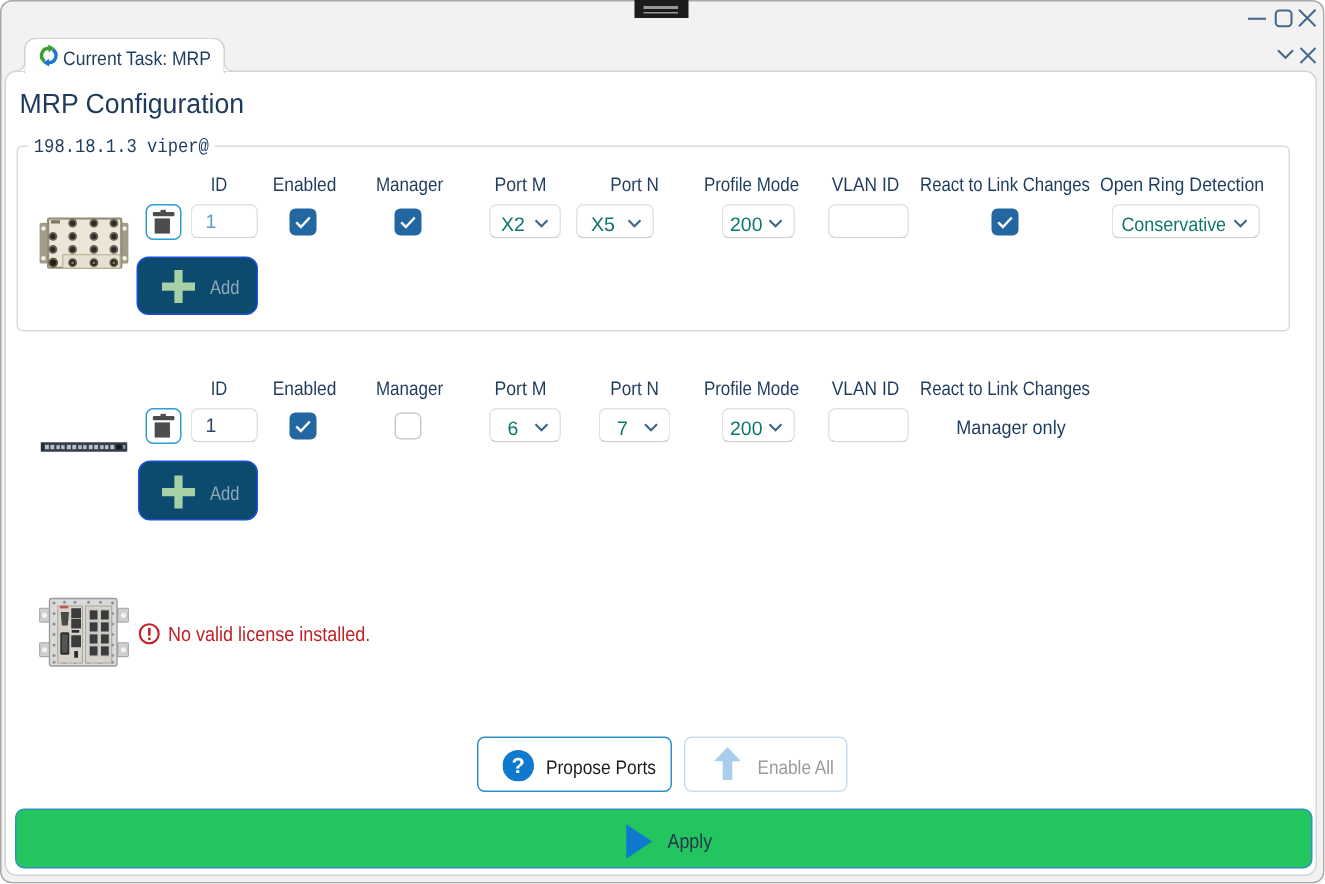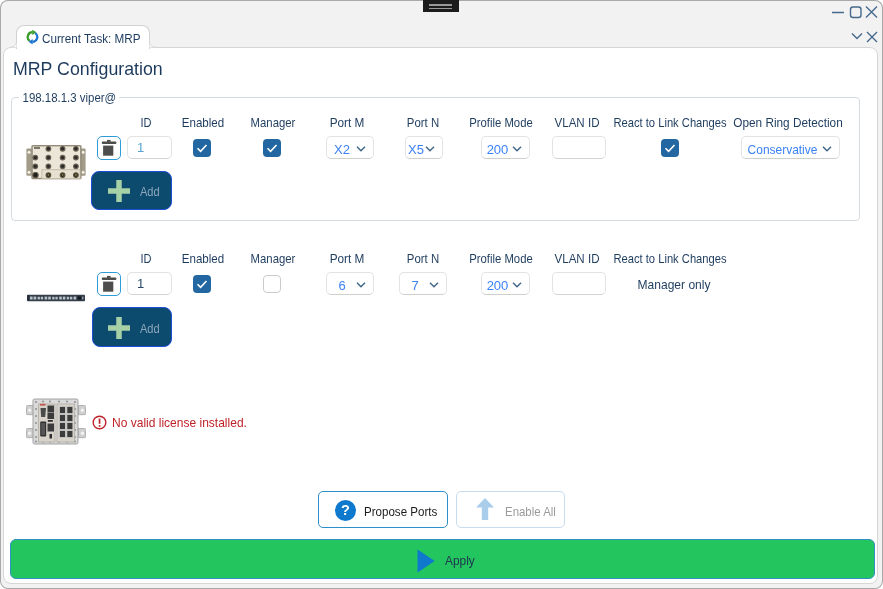--- a/index.html
+++ b/index.html
@@ -34,21 +34,21 @@
   }
   .legend {
     position:absolute; left:7px; top:-8px; background:#fff; padding:0 4px;
     font-size:13px; color:#1e3c5e; white-space:nowrap; transform:scaleX(0.88); transform-origin:0 50%;
   }
   .hdr { position:absolute; font-size:13px; color:#1e3c5e; white-space:nowrap; transform:translateX(-50%) scaleX(0.89); }
   .tbtn { position:absolute; width:24px; height:24px; border:1px solid #2f9cd8; border-radius:5px; background:#fff; }
   .inp { position:absolute; width:45px; height:23px; border:1px solid #e3e3e3; border-bottom-color:#d4d4d4; border-radius:5px; background:#fff;
          font-size:13px; text-align:left; padding-left:9px; line-height:22px; }
   .sel { position:absolute; height:23px; border:1px solid #e3e3e3; border-bottom-color:#cfcfcf; border-radius:5px; background:#fff;
-         font-size:13px; color:#3b82f6; }
+         font-size:13px; color:#0f766e; }
   .sel span { position:absolute; left:0; right:16px; top:4.5px; text-align:center; white-space:nowrap; }
   .sel svg { position:absolute; right:7px; top:8.5px; }
   .cb { position:absolute; width:18px; height:18px; border-radius:4px; }
   .cb.on { background:#2267a2; }
   .cb.off { background:#fff; border:1px solid #cacaca; }
   .addbtn { position:absolute; width:81px; height:39px; border:1px solid #1d4ed8; border-radius:8px; background:#0c4a6e; }
   .addtxt { position:absolute; font-size:13px; color:#8ea7bb; transform:scaleX(0.85); transform-origin:0 50%; }
   .red { color:#bf2329; font-size:13.5px; }
   #applybar { left:9.5px; top:539px; width:865px; height:40px; border:1px solid #3291c3; border-radius:6px; background:#22c55e; }
   .btn2 { position:absolute; top:491px; height:37px; border-radius:5px; background:#fff; }
@@ -86,21 +86,21 @@
     <path d="M6.5 0 C6.3 3.4 3.8 5.2 0 5.3 L6.5 5.3 Z" fill="#ffffff"></path>
     <path d="M6.5 0 C6.3 3.4 3.8 5.2 0 5.3" stroke="#d6d6d6" stroke-width="1" fill="none"></path>
   </svg>
   <svg class="abs" style="left:149px; top:41.5px; z-index:6;" width="7" height="6" viewBox="0 0 7 6">
     <path d="M0.5 0 C0.7 3.4 3.2 5.2 7 5.3 L0.5 5.3 Z" fill="#ffffff"></path>
     <path d="M0.5 0 C0.7 3.4 3.2 5.2 7 5.3" stroke="#d6d6d6" stroke-width="1" fill="none"></path>
   </svg>
 
   <h1>MRP Configuration</h1>
 
-  <div class="group" style="top:97px; height:124px;">
+  <div class="group" style="top:97px; height:124px;font-family:Liberation Mono, monospace;">
     <span class="legend">198.18.1.3 viper@</span>
   </div>
   <div class="hdr" style="left:145.8px; top:114.5px; transform:translateX(-50%) scaleX(0.85);">ID</div>
   <div class="hdr" style="left:202.7px; top:114.5px; transform:translateX(-50%) scaleX(0.89);">Enabled</div>
   <div class="hdr" style="left:273px; top:114.5px; transform:translateX(-50%) scaleX(0.873);">Manager</div>
   <div class="hdr" style="left:347px; top:114.5px; transform:translateX(-50%) scaleX(0.906);">Port M</div>
   <div class="hdr" style="left:423px; top:114.5px; transform:translateX(-50%) scaleX(0.878);">Port N</div>
   <div class="hdr" style="left:500.5px; top:114.5px; transform:translateX(-50%) scaleX(0.87);">Profile Mode</div>
   <div class="hdr" style="left:577px; top:114.5px; transform:translateX(-50%) scaleX(0.889);">VLAN ID</div>
   <div class="hdr" style="left:670.3px; top:114.5px; transform:translateX(-50%) scaleX(0.861);">React to Link Changes</div>
@@ -154,21 +154,21 @@
       </svg></div>
   <div class="cb on abs" style="left:263px; top:139px;"><svg width="18" height="18" viewBox="0 0 18 18">
         <path d="M4.5 9.2 L7.6 12.3 L13.5 6.0" fill="none" stroke="#fff" stroke-width="1.6"></path>
       </svg></div>
   <div class="sel abs" style="left:326px; top:136px; width:48px;">
       <span>X2</span>
       <svg width="10" height="6" viewBox="0 0 10 6">
         <path d="M1 0.8 L5 4.8 L9 0.8" fill="none" stroke="#3f6486" stroke-width="1.4"></path>
       </svg>
     </div>
-  <div class="sel abs" style="left:405px; top:136px; width:38px;">
+  <div class="sel abs" style="left:384px; top:136px; width:52px;">
       <span>X5</span>
       <svg width="10" height="6" viewBox="0 0 10 6">
         <path d="M1 0.8 L5 4.8 L9 0.8" fill="none" stroke="#3f6486" stroke-width="1.4"></path>
       </svg>
     </div>
   <div class="sel abs" style="left:481px; top:136px; width:49px;">
       <span>200</span>
       <svg width="10" height="6" viewBox="0 0 10 6">
         <path d="M1 0.8 L5 4.8 L9 0.8" fill="none" stroke="#3f6486" stroke-width="1.4"></path>
       </svg>

